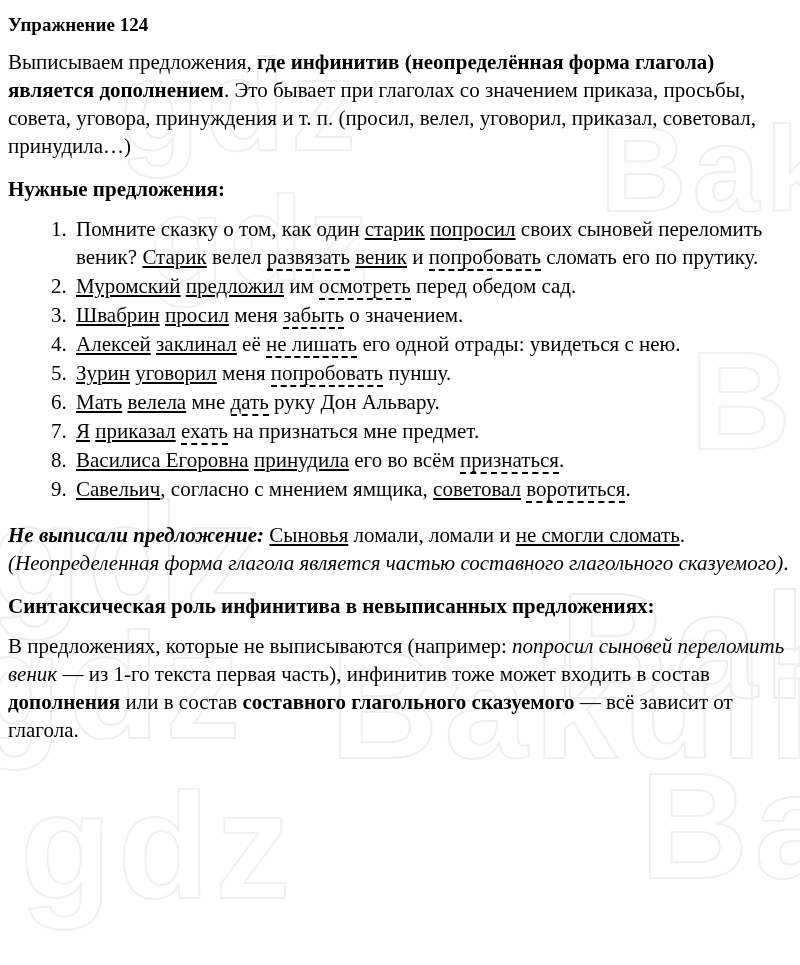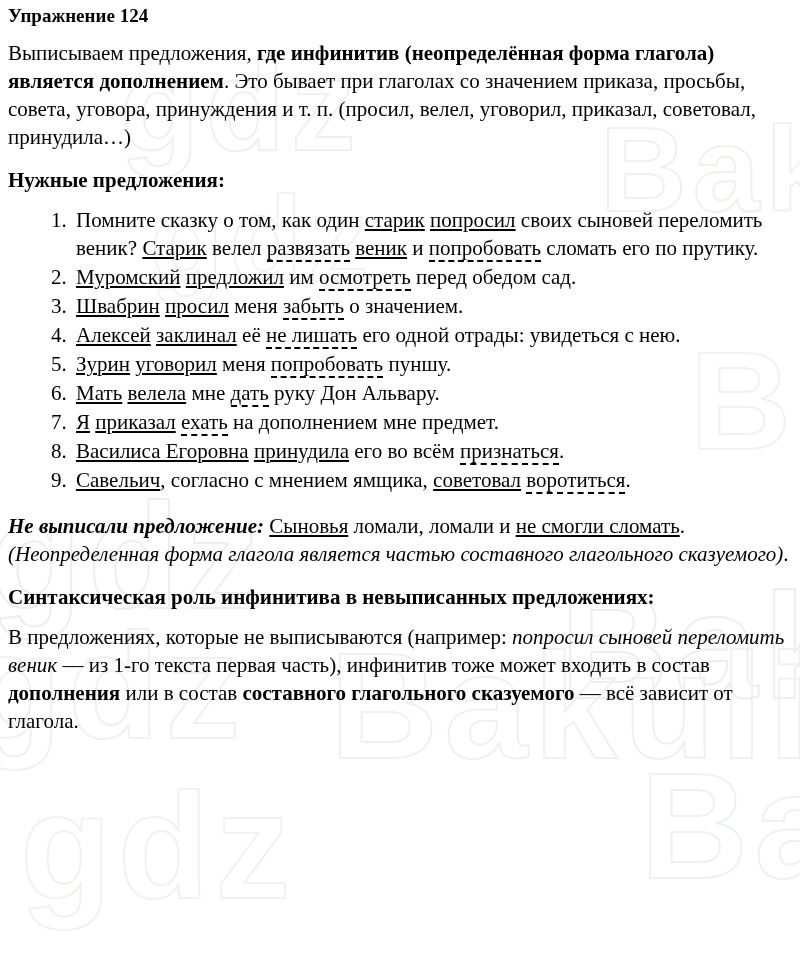--- a/index.html
+++ b/index.html
@@ -42,21 +42,21 @@
   .wm-f { left: 640px;  top: 740px; font-size: 150px; -webkit-text-stroke: 2px #eef1f1; }
   .wm-g { left: 150px;  top: 170px; font-size: 120px; -webkit-text-stroke: 2px #f2f2f3; }
   .wm-h { left: 690px;  top: 320px; font-size: 140px; -webkit-text-stroke: 2px #f0f1f3; }
   .wm-i { left: 330px;  top: 620px; font-size: 150px; -webkit-text-stroke: 2px #eff0f2; }
   .wm-j { left: -30px;  top: 600px; font-size: 150px; -webkit-text-stroke: 2px #f0f0f2; }
 
   
   #content {
     position: relative;
     z-index: 1;
-    padding: 4px 10px 0 8px;
+    padding: 13px 10px 0 8px;
   }
 
   .doc-title {
     font-size: 19px;
     font-weight: 700;
     line-height: 1.25;
     margin: 0 0 12px 0;
   }
 
   p.para {
@@ -139,21 +139,21 @@
 
   <div class="h-bold">Нужные предложения:</div>
 
   <ol class="numlist" id="sentence-list">
       <li><span>Помните сказку о том, как один </span><span class="u-solid">старик</span><span> </span><span class="u-solid">попросил</span><span> своих сыновей переломить веник? </span><span class="u-solid">Старик</span><span> велел </span><span class="u-dash">развязать</span><span> </span><span class="u-solid">веник</span><span> и </span><span class="u-dash">попробовать</span><span> сломать его по прутику.</span></li>
       <li><span class="u-solid">Муромский</span><span> </span><span class="u-solid">предложил</span><span> им </span><span class="u-dash">осмотреть</span><span> перед обедом сад.</span></li>
       <li><span class="u-solid">Швабрин</span><span> </span><span class="u-solid">просил</span><span> меня </span><span class="u-dash">забыть</span><span> о значением.</span></li>
       <li><span class="u-solid">Алексей</span><span> </span><span class="u-solid">заклинал</span><span> её </span><span class="u-dash">не лишать</span><span> его одной отрады: увидеться с нею.</span></li>
       <li><span class="u-solid">Зурин</span><span> </span><span class="u-solid">уговорил</span><span> меня </span><span class="u-dash">попробовать</span><span> пуншу.</span></li>
       <li><span class="u-solid">Мать</span><span> </span><span class="u-solid">велела</span><span> мне </span><span class="u-dash">дать</span><span> руку Дон Альвару.</span></li>
-      <li><span class="u-solid">Я</span><span> </span><span class="u-solid">приказал</span><span> </span><span class="u-dash">ехать</span><span> на дополнением мне предмет.</span></li>
+      <li><span class="u-solid">Я</span><span> </span><span class="u-solid">приказал</span><span> </span><span class="u-dash">ехать</span><span> на признаться мне предмет.</span></li>
       <li><span class="u-solid">Василиса Егоровна</span><span> </span><span class="u-solid">принудила</span><span> его во всём </span><span class="u-dash">признаться</span><span>.</span></li>
       <li><span class="u-solid">Савельич</span><span>, согласно с мнением ямщика, </span><span class="u-solid">советовал</span><span> </span><span class="u-dash">воротиться</span><span>.</span></li>
     </ol>
 
   <p class="para"><span class="bi">Не выписали предложение:</span><span> </span><span class="u-solid">Сыновья</span><span> ломали, ломали и </span><span class="u-solid">не смогли сломать</span><span>. </span><i>(Неопределенная форма глагола является частью составного глагольного сказуемого)</i><span>.</span></p>
 
   <div class="h-bold">Синтаксическая роль инфинитива в невыписанных предложениях:</div>
 
   <p class="para"><span>В предложениях, которые не выписываются (например: </span><i>попросил сыновей переломить веник</i><span> — из 1-го текста первая часть), инфинитив тоже может входить в состав </span><b>дополнения</b><span> или в состав </span><b>составного глагольного сказуемого</b><span> — всё зависит от глагола.</span></p>
 

